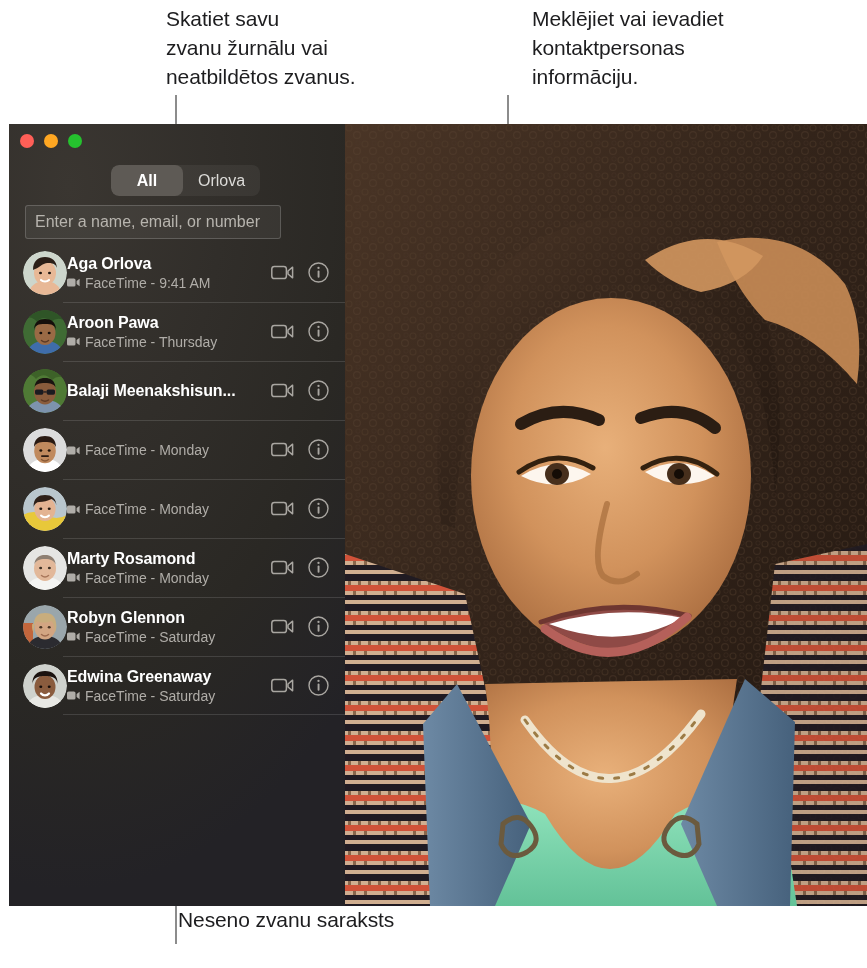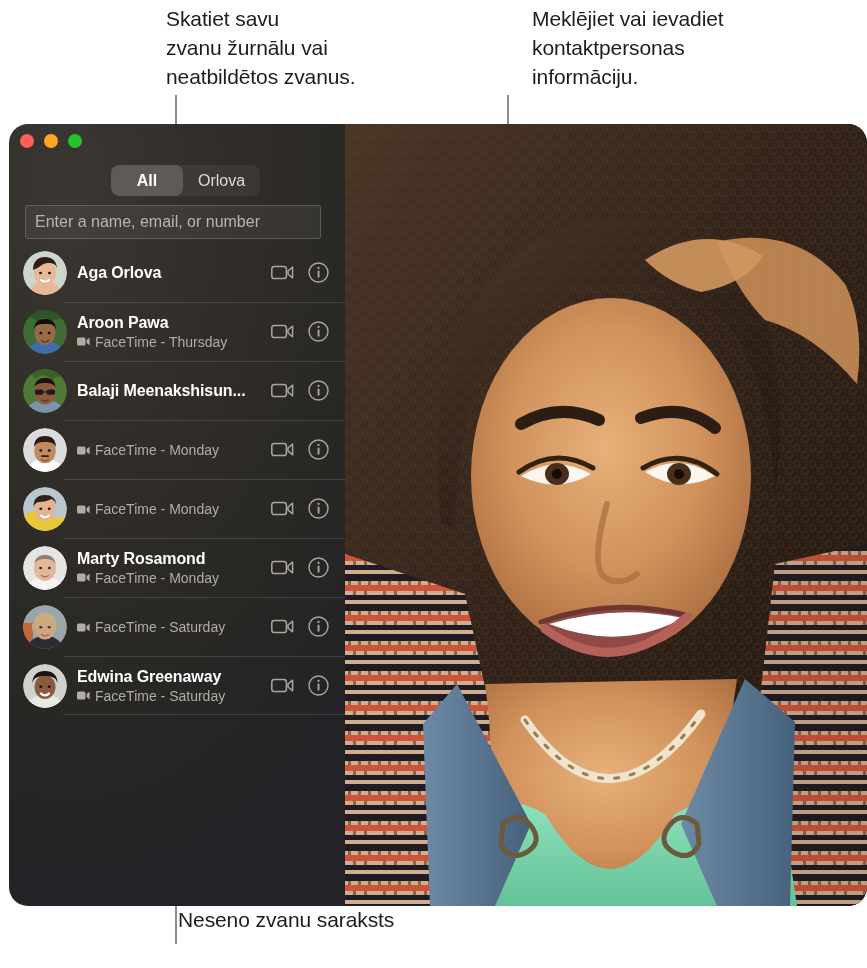--- a/index.html
+++ b/index.html
@@ -37,21 +37,21 @@
   .leader-v { width: 2px; }
   .leader-h { height: 2px; }
 
   
   #app-window {
     position: absolute;
     left: 9px;
     top: 124px;
     width: 858px;
     height: 782px;
-    border-radius: 19px;
+    border-radius: 0;
     overflow: hidden;
     display: flex;
     box-shadow: 0 0 0 0.5px rgba(255,255,255,0.10);
   }
 
   
   #sidebar {
     width: 336px;
     height: 100%;
     flex: 0 0 336px;
@@ -109,21 +109,21 @@
     border-radius: 8px;
     color: #ffffff;
     font-weight: bold;
   }
 
   
   #search-field {
     position: absolute;
     left: 16px;
     top: 81px;
-    width: 296px;
+    width: 256px;
     height: 25px;
     background: rgba(255,255,255,0.055);
     border: 1px solid rgba(255,255,255,0.18);
     border-radius: 3px;
     display: flex;
     align-items: center;
     padding: 16px 7px;
     box-sizing: border-box;
   }
   #search-input {
@@ -179,21 +179,20 @@
     border-radius: 50%;
     flex: 0 0 44px;
     overflow: hidden;
     position: relative;
   }
   .avatar svg { display: block; width: 100%; height: 100%; }
 
   .row-text {
     flex: 1 1 auto;
     min-width: 0;
-    padding-left: 10px;
     padding-right: 6px;
   }
   .row-name {
     color: #ffffff;
     font-size: 16px;
     font-weight: bold;
     line-height: 19px;
     white-space: nowrap;
     overflow: hidden;
     text-overflow: ellipsis;
@@ -301,20 +300,29 @@
               <ellipse cx="22" cy="22" rx="11" ry="12.5" fill="#e8b896"></ellipse>
               <path d="M10 19c0-9 5-13 12-13s12 4 12 12c0-4-4-6-8-6-5 0-7 2-10 4-3 2-5 2-6 3z" fill="#2b1f18"></path>
               <ellipse cx="17.5" cy="22" rx="1.5" ry="1.3" fill="#1d1510"></ellipse>
               <ellipse cx="26.5" cy="22" rx="1.5" ry="1.3" fill="#1d1510"></ellipse>
               <path d="M18 29c2 2 6 2 8 0" stroke="#fff" stroke-width="2.2" fill="none" stroke-linecap="round"></path>
             </g>
             </svg>
         </div>
         <div class="row-text">
           <div class="row-name">Aga Orlova</div>
+          <div class="row-sub">
+            <span class="mini-cam">
+              <svg width="13" height="9" viewBox="0 0 13 9">
+                  <rect x="0" y="0.5" width="8.5" height="8" rx="1.6" fill="#b0ada8"></rect>
+                  <path d="M9.6 3.1 L12.6 0.8 V8.2 L9.6 5.9 Z" fill="#b0ada8"></path>
+                </svg>
+            </span>
+            <span>FaceTime - 9:41 AM</span>
+          </div>
         </div>
         <div class="row-actions">
           <button class="icon-btn">
             <svg width="23" height="15" viewBox="0 0 23 15">
                 <rect x="0.8" y="1.4" width="14.6" height="12.2" rx="2.6" fill="none" stroke="#a9a6a1" stroke-width="1.5"></rect>
                 <path d="M17 6 L21.6 2.2 V12.8 L17 9 Z" fill="none" stroke="#a9a6a1" stroke-width="1.5" stroke-linejoin="round"></path>
               </svg>
           </button>
           <button class="icon-btn">
             <svg width="21" height="21" viewBox="0 0 21 21">
@@ -573,20 +581,21 @@
               <path d="M5 44c0-9 8-13 17-13s17 4 17 13z" fill="#2b2b30"></path>
               <ellipse cx="22" cy="22.5" rx="10.5" ry="12" fill="#d2a582"></ellipse>
               <path d="M10.8 19c0.5-8 5-11 11.2-11s10.7 3 11.2 11c0.6 5-1 8-1.6 9 0.5-6-1.4-11-3.4-12-3 2-12 2-14 0-2 1.5-3.8 6-3.4 12-0.6-1-2.2-4-1.6-9z" fill="#c8ad7d"></path>
               <ellipse cx="17.8" cy="22.2" rx="1.5" ry="1.2" fill="#4a3525"></ellipse>
               <ellipse cx="26.2" cy="22.2" rx="1.5" ry="1.2" fill="#4a3525"></ellipse>
               <path d="M18.5 29.5c2 1.6 5 1.6 7 0" stroke="#9d6a4e" stroke-width="1.5" fill="none" stroke-linecap="round"></path>
             </g>
             </svg>
         </div>
         <div class="row-text">
+          <div class="row-name">Robyn Glennon</div>
           <div class="row-sub">
             <span class="mini-cam">
               <svg width="13" height="9" viewBox="0 0 13 9">
                   <rect x="0" y="0.5" width="8.5" height="8" rx="1.6" fill="#b0ada8"></rect>
                   <path d="M9.6 3.1 L12.6 0.8 V8.2 L9.6 5.9 Z" fill="#b0ada8"></path>
                 </svg>
             </span>
             <span>FaceTime - Saturday</span>
           </div>
         </div>

